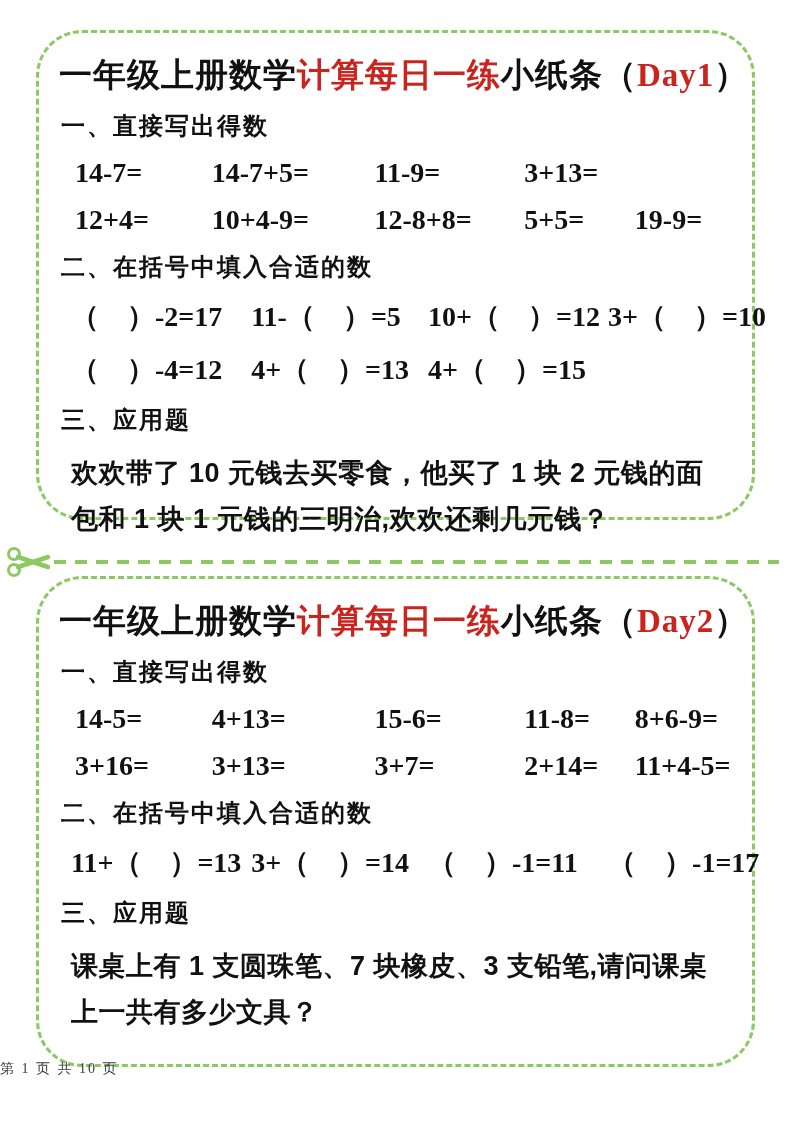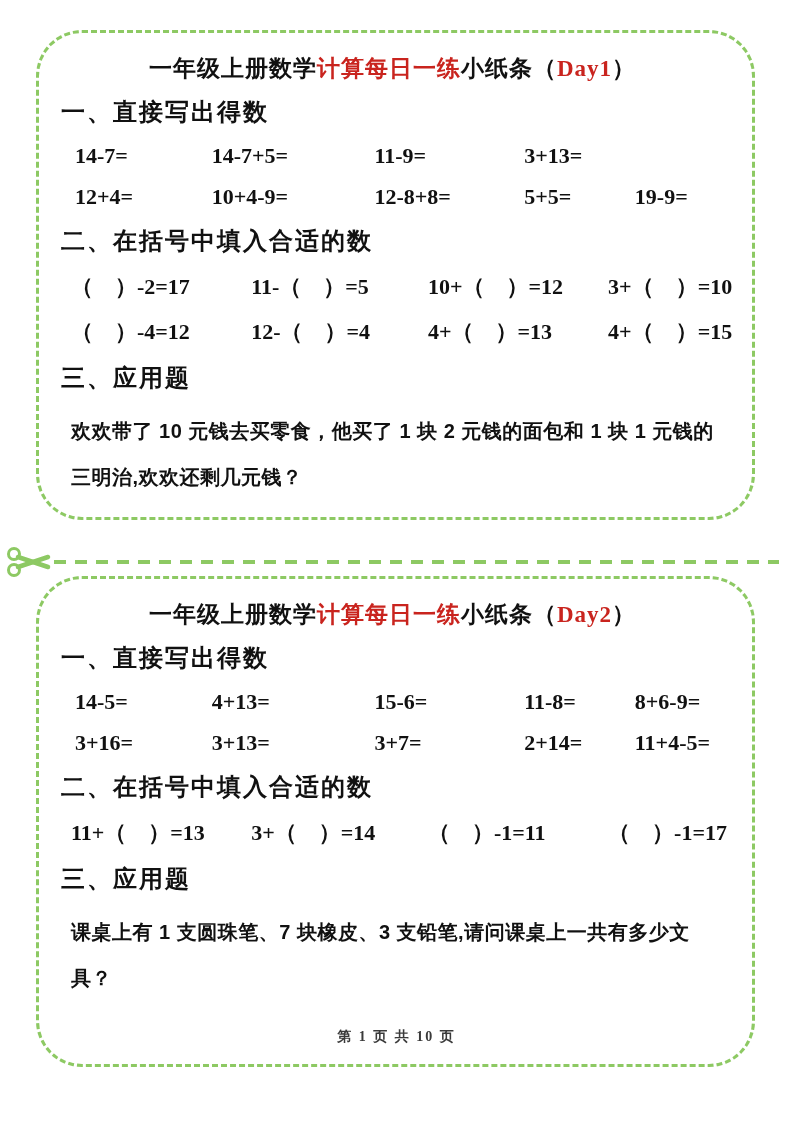--- a/index.html
+++ b/index.html
@@ -10,56 +10,56 @@
   }
   .card {
     position:absolute; left:36px; width:719px; box-sizing:border-box;
     border:3px dashed var(--green-border,#8dc963); border-radius:46px;
     padding:6px 26px 0 20px; background:#fff;
   }
   .card-day1 { top:30px;  height:490px; }
   .card-day2 { top:576px; height:491px; }
 
   .card-title {
-    text-align:center; font-size:23px; font-weight:bold;
+    text-align:center; font-size:33px; font-weight:bold;
     letter-spacing:1px; margin:14px 0 8px; white-space:nowrap;
   }
   .card-title .red { color:var(--red-accent,#c9241e); }
 
   .sec-heading {
     font-size:24px; font-weight:bold; letter-spacing:2px;
     margin:12px 0 2px 2px;
   }
   .prob-row {
-    display:grid; font-size:22px; font-weight:600;
+    display:grid; font-size:28px; font-weight:600;
     margin:15px 0 15px 0; padding-left:16px; white-space:nowrap;
   }
   .cols5 { grid-template-columns:21% 25% 23% 17% 14%; }
   .cols4 { grid-template-columns:27.5% 27% 27.5% 18%; padding-left:12px; }
 
   .word-problem {
     font-family:"Liberation Sans","DejaVu Sans",sans-serif;
-    font-size:20px; font-weight:600; line-height:46px;
+    font-size:27px; font-weight:600; line-height:46px;
     margin:14px 6px 0 12px; letter-spacing:0.5px;
   }
 
   .cut-divider {
     position:absolute; top:544px; left:0; width:793px; height:36px;
     display:flex; align-items:center;
   }
   .scissors { flex:0 0 auto; margin-left:6px; }
   .cut-line {
     flex:1 1 auto; height:4px; margin:0 14px 0 2px;
     background:repeating-linear-gradient(90deg,
       var(--green-border,#8dc963) 0 12px, transparent 12px 21px);
   }
 
   .page-footer {
-    position:absolute; top:1028px; left:0; width:100%;
-    text-align:center; font-size:14px; font-weight:700;
+    position:absolute; top:1060px; left:0; width:100%;
+    text-align:left; font-size:14px; font-weight:400;
     letter-spacing:2px; color:#3a3a3a;
     font-family:"Liberation Serif","DejaVu Serif",serif;
   }
 </style>
 </head>
 <body>
 
 <div class="page">
 
   <div class="card card-day1">
@@ -84,21 +84,20 @@
 
     <div class="sec-heading">二、在括号中填入合适的数</div>
     <div class="prob-row cols4">
       <span>（　）-2=17</span>
       <span>11-（　）=5</span>
       <span>10+（　）=12</span>
       <span>3+（　）=10</span>
     </div>
     <div class="prob-row cols4">
       <span>（　）-4=12</span>
-      <span>12-（　）=4</span>
       <span>4+（　）=13</span>
       <span>4+（　）=15</span>
     </div>
 
     <div class="sec-heading">三、应用题</div>
     <div class="word-problem">欢欢带了 10 元钱去买零食，他买了 1 块 2 元钱的面包和 1 块 1 元钱的三明治,欢欢还剩几元钱？</div>
   </div>
 
   <div class="cut-divider">
     <svg class="scissors" width="46" height="36" viewBox="0 0 46 36" aria-hidden="true">

